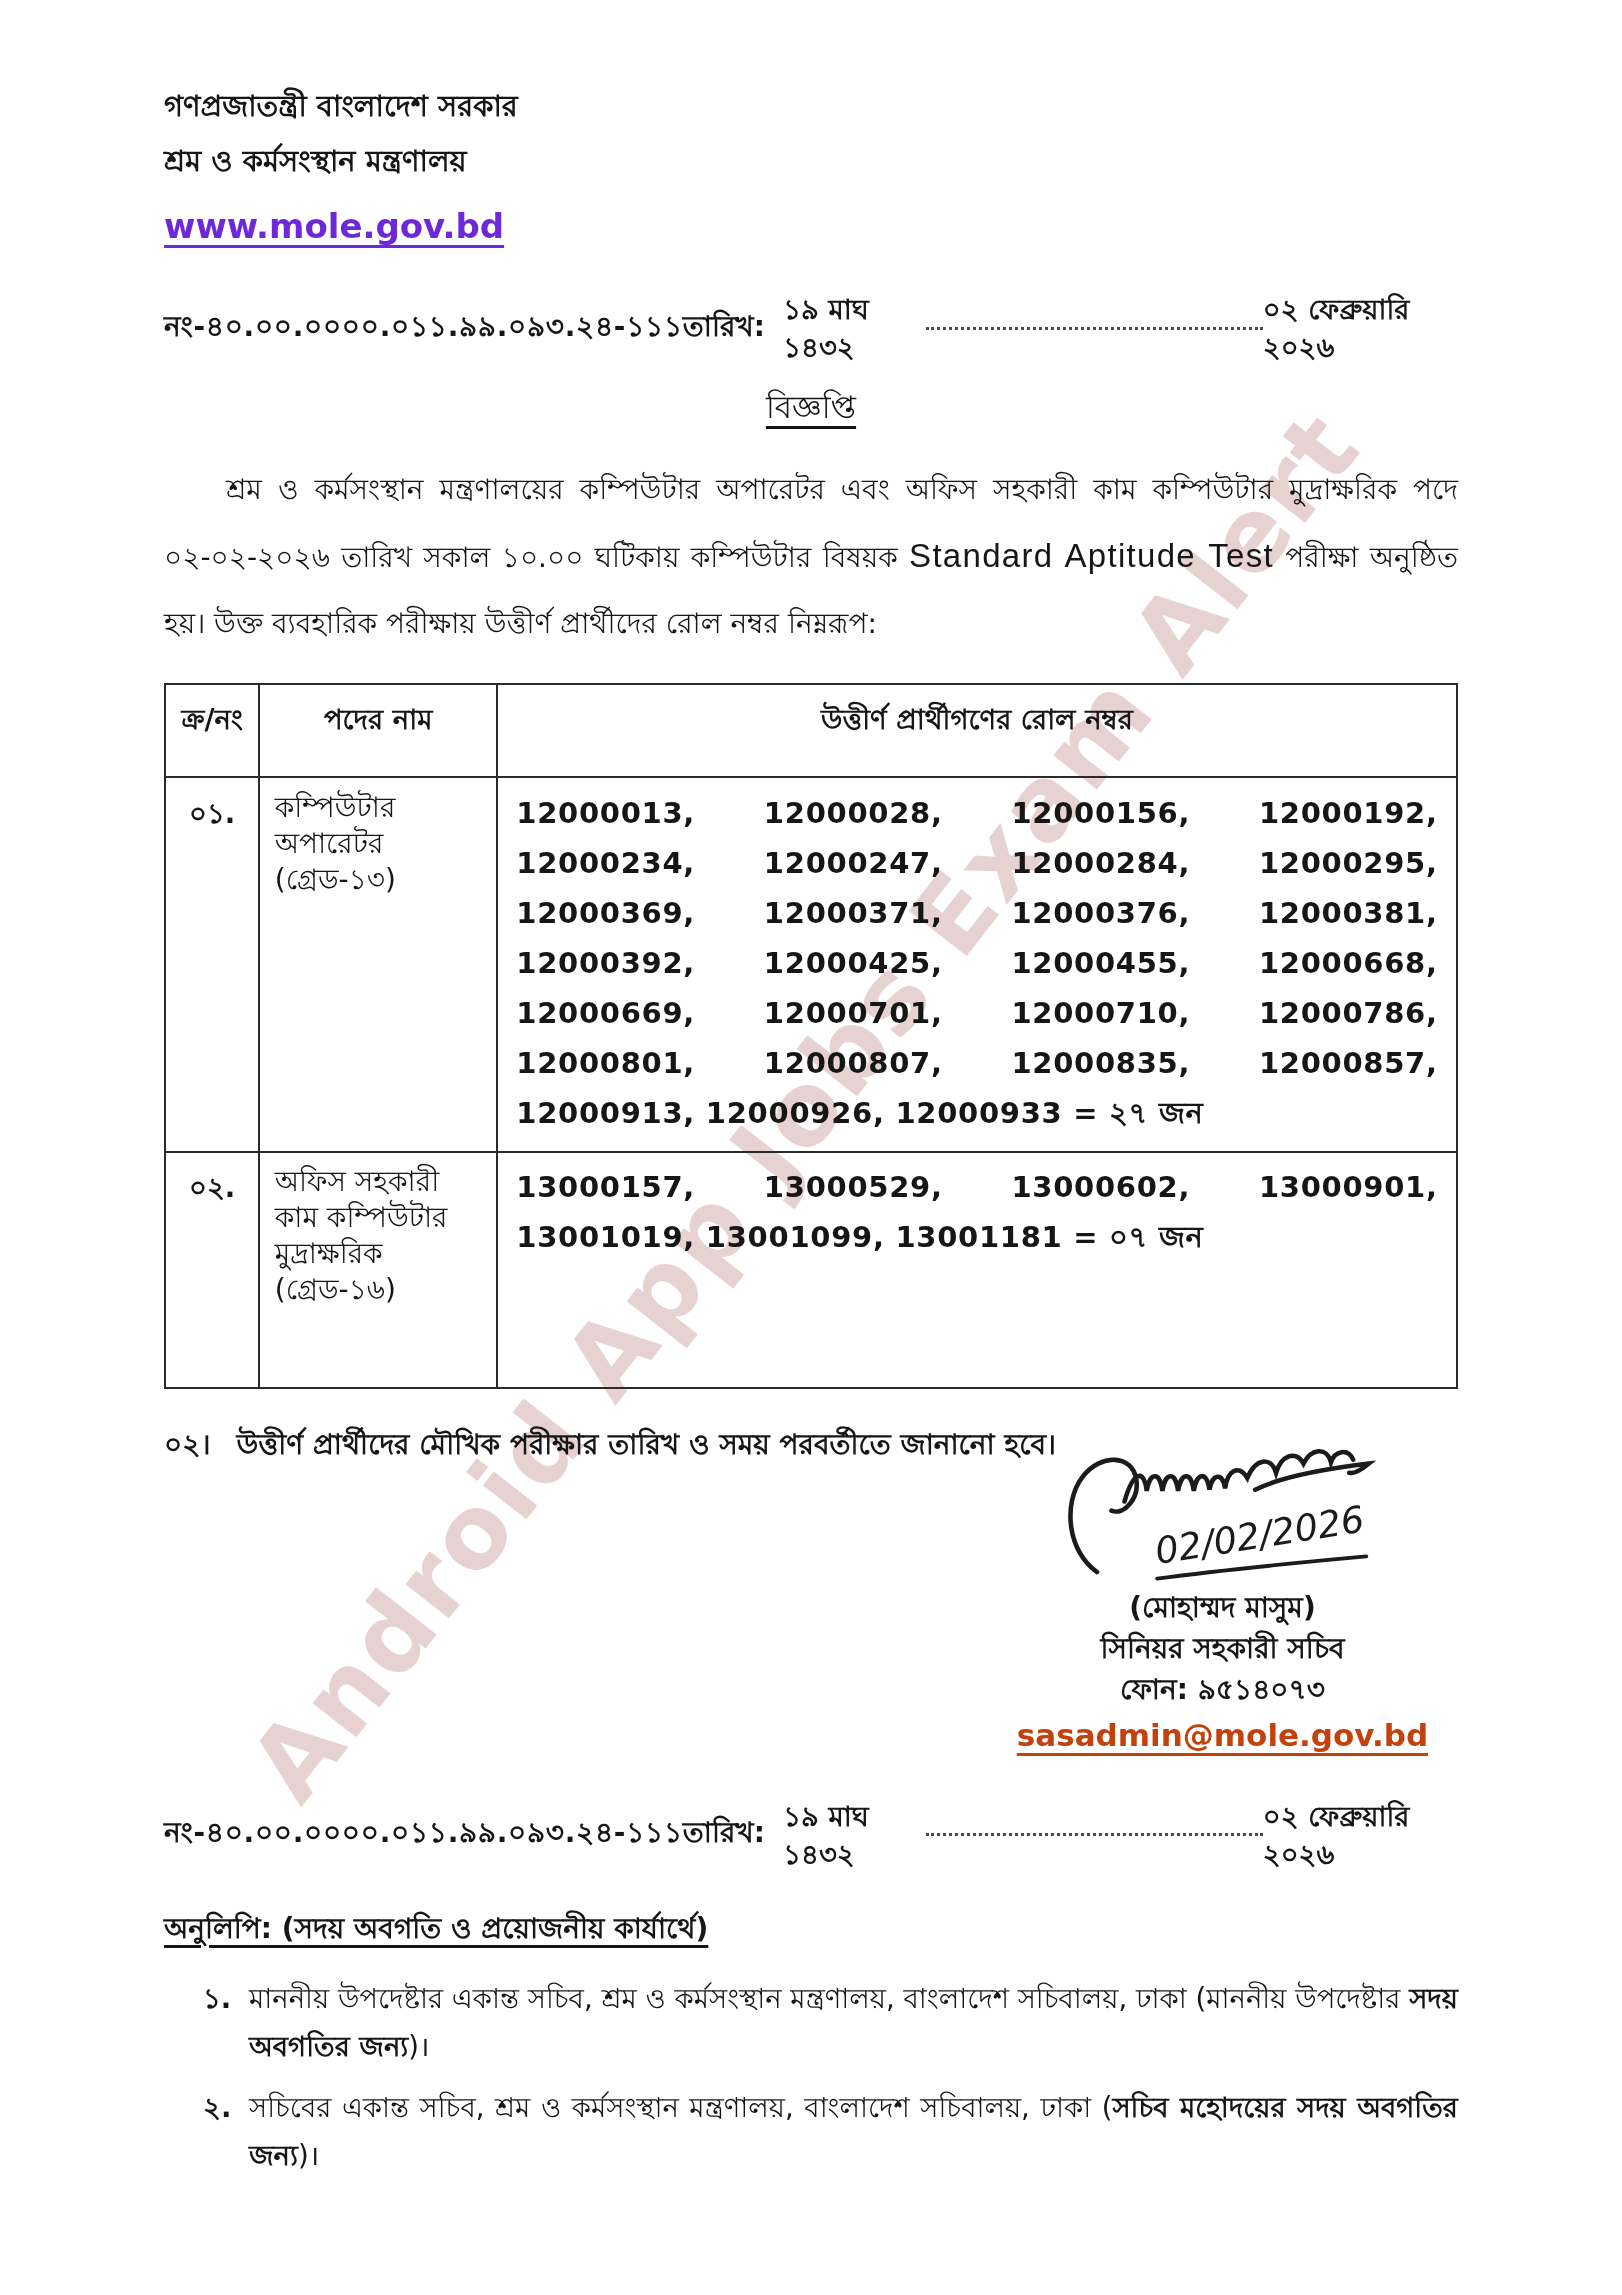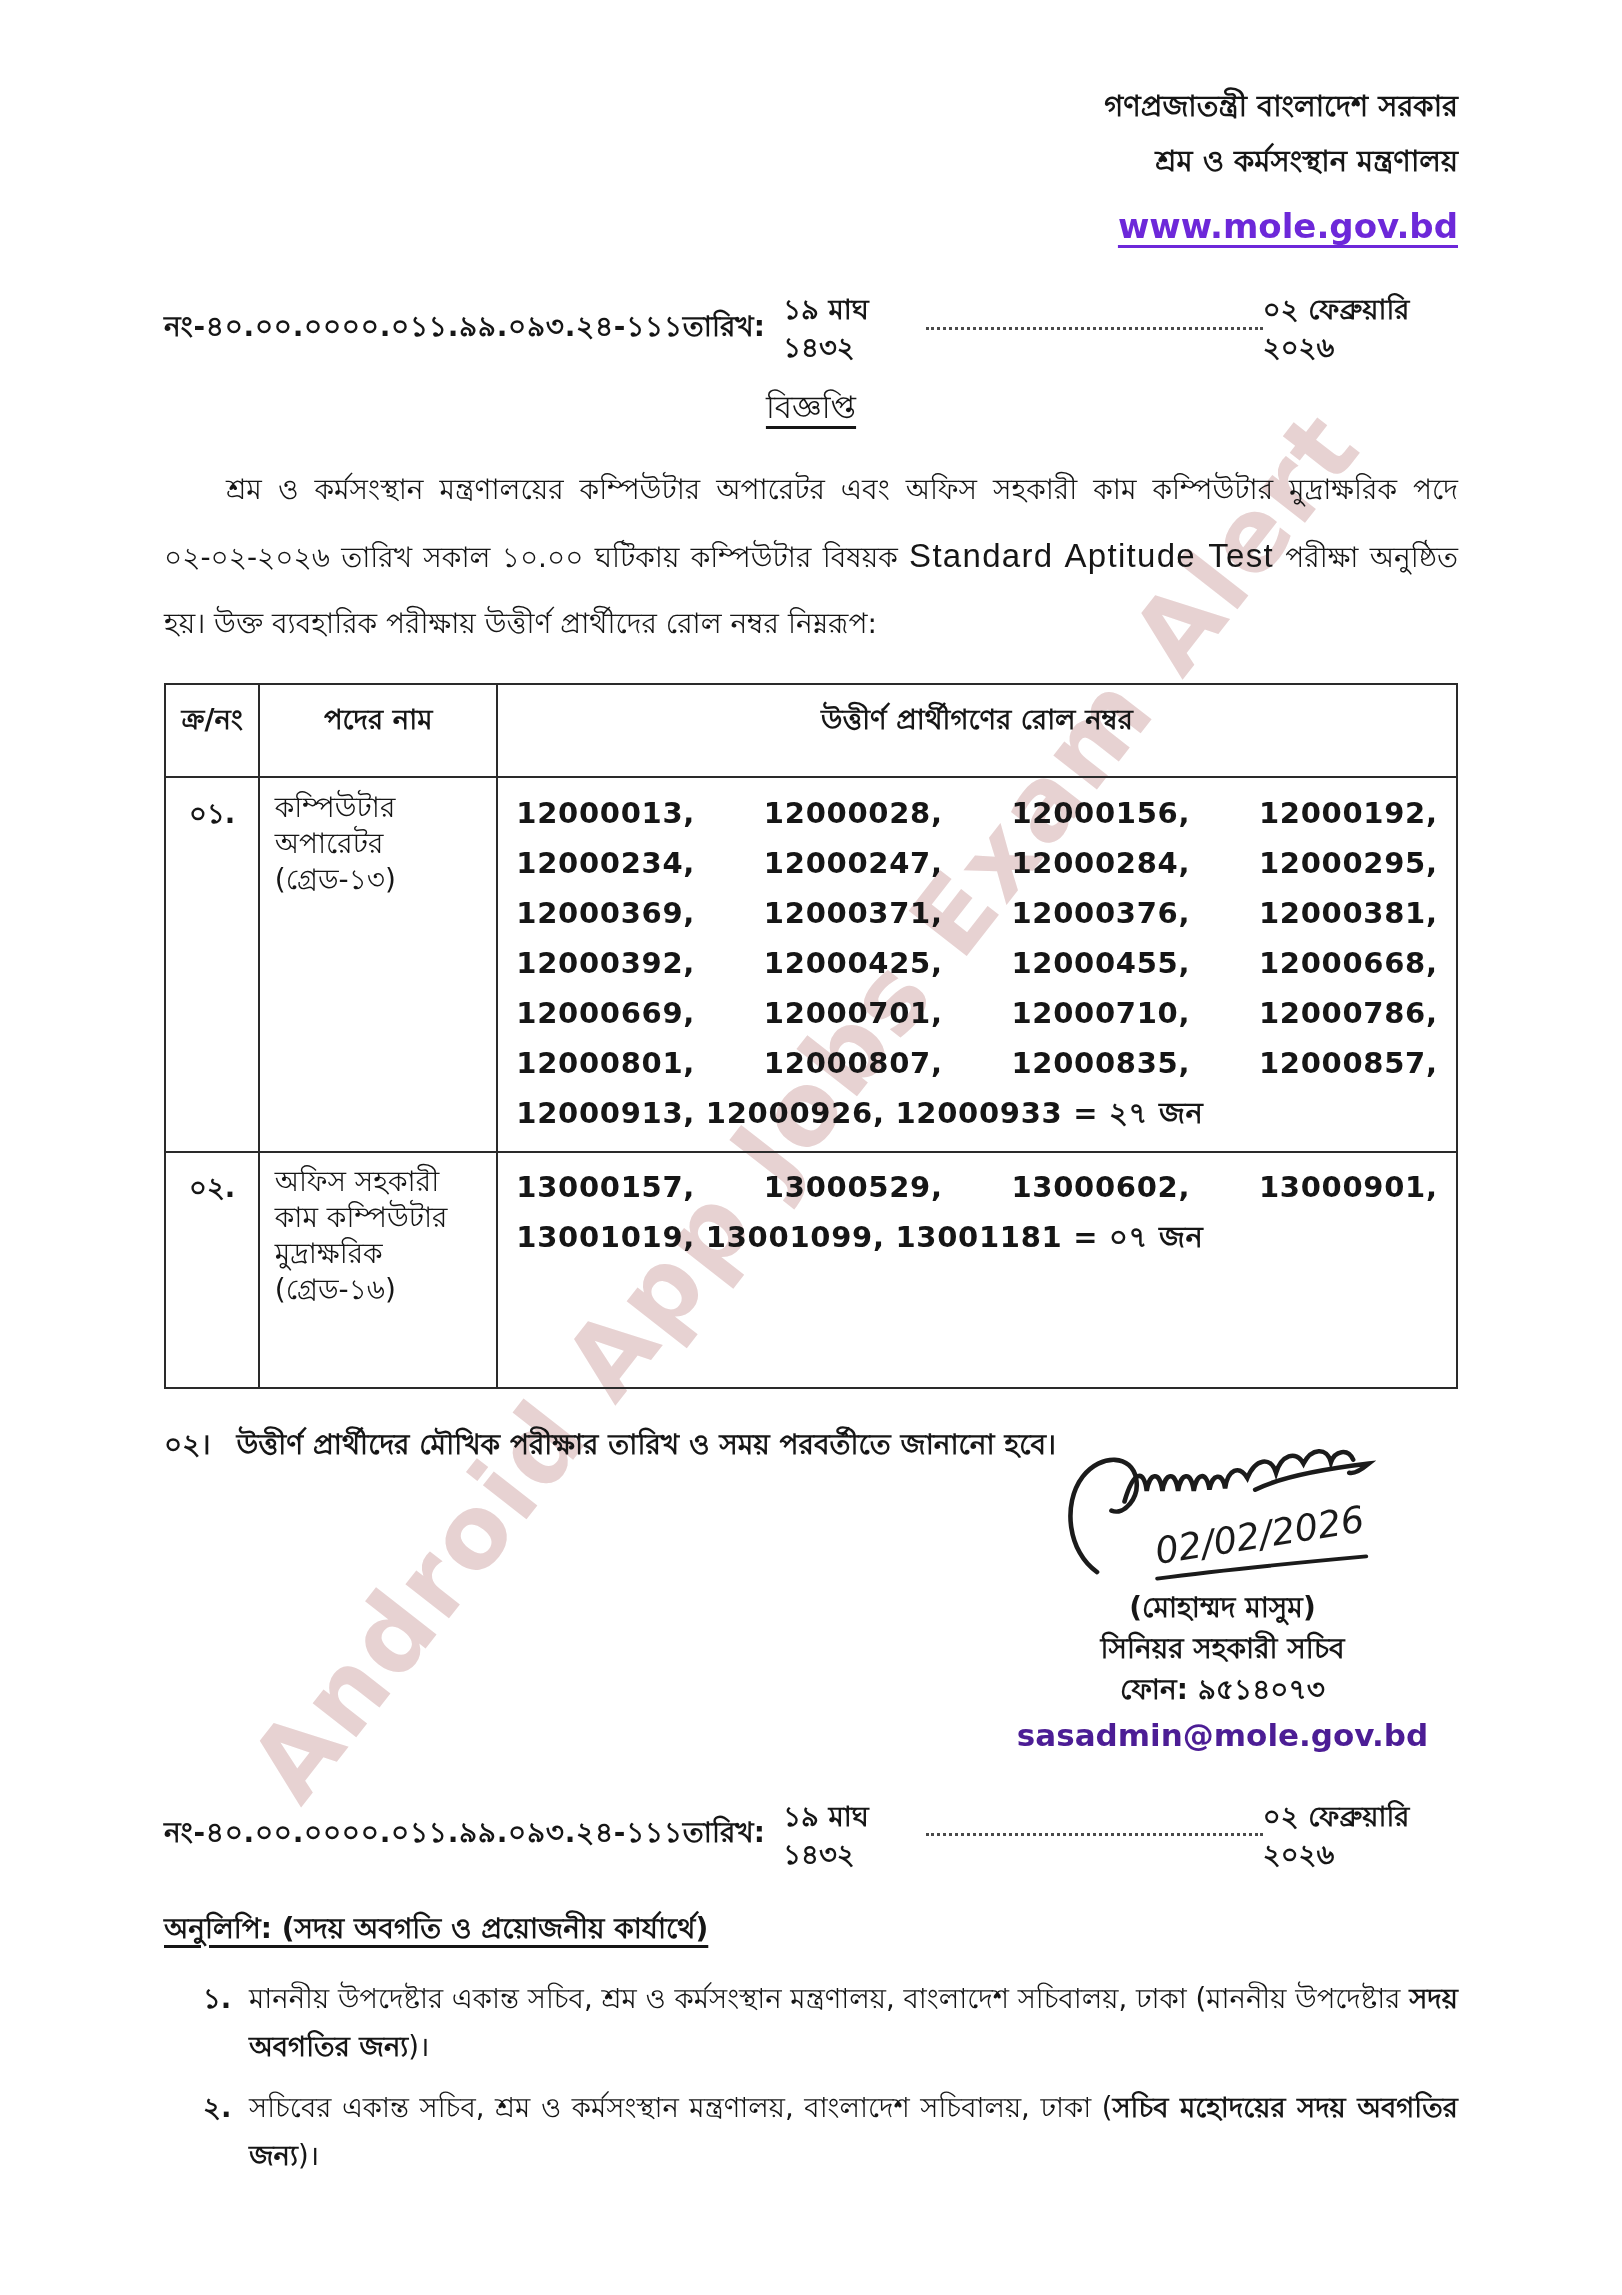--- a/index.html
+++ b/index.html
@@ -26,21 +26,21 @@
     z-index: 0;
     user-select: none;
   }
 
   .content {
     position: relative; z-index: 1;
     padding: 79px 164px 0 164px;
   }
 
   
-  .doc-header { text-align: right; }
+  .doc-header { text-align: left; }
   .h-line { font-size: 29px; line-height: 55px; font-weight: 600; }
   .website {
     display: inline-block;
     margin-top: 17px;
     font-size: 34px;
     font-weight: 600;
     color: #6d28d9;
     text-decoration: underline;
     text-underline-offset: 6.5px;
     text-decoration-thickness: 2.6px;
@@ -130,21 +130,22 @@
   }
   .sig-1 { margin-top: -26px; margin-right: 13px; }
   .sig-svg { display: block; }
   .sig-name { font-size: 28px; font-weight: 600; line-height: 41px; margin-top: -3.9px; }
   .sig-desig { font-size: 28px; font-weight: 600; line-height: 41px; }
   .sig-phone { font-size: 28px; font-weight: 600; line-height: 41px; }
   .sig-email {
     margin-top: 6.5px;
     font-size: 31px;
     font-weight: 600;
-    color: #4c1d95;
+    color: #c2410c;
+    text-decoration: underline;
     text-underline-offset: 6.5px;
     text-decoration-thickness: 2.6px;
     text-align: right;
   }
 
   
   .dist-heading {
     margin-top: 34px;
     font-size: 28px;
     font-weight: 700;

